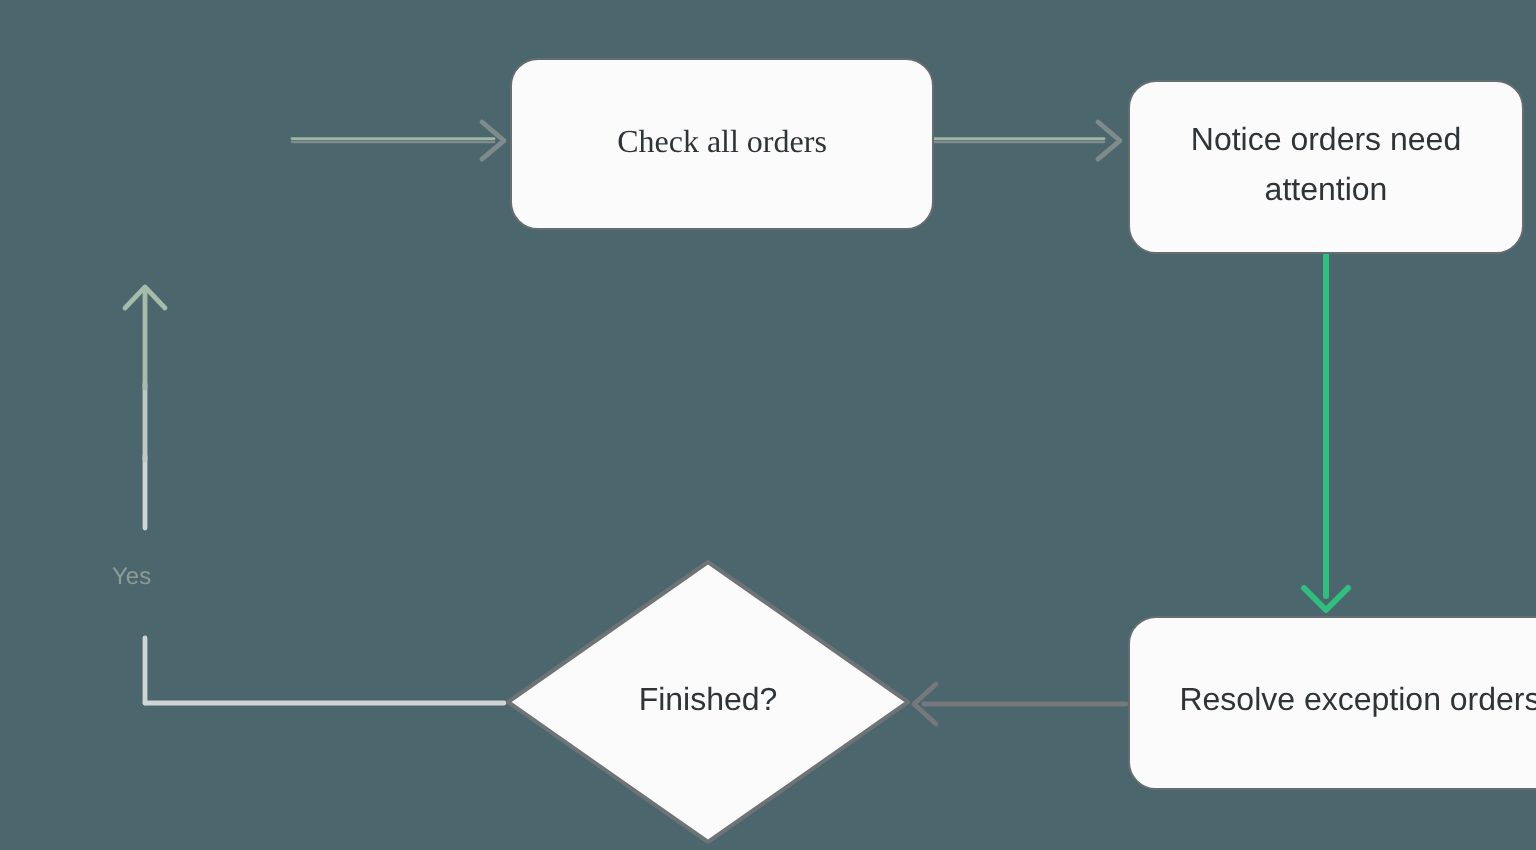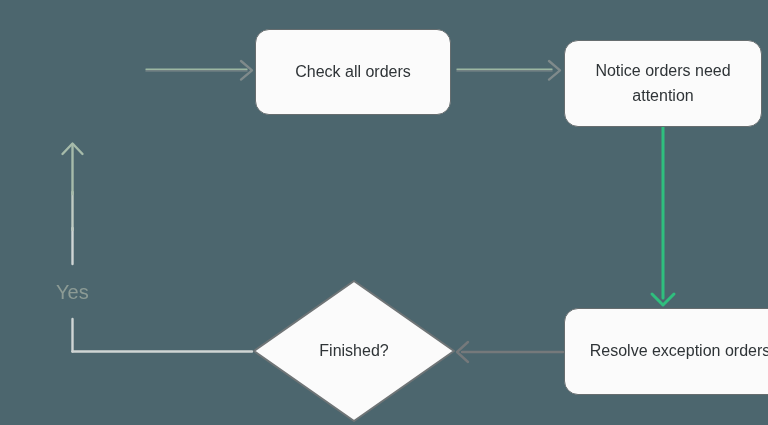--- a/index.html
+++ b/index.html
@@ -42,21 +42,21 @@
     border:1.5px solid var(--circle-border,#7E8486);
     border-radius:50%;
     padding:10px 14px;
   }
   .node.diamond-label{
     background:transparent;border:none;
   }
   .edge-label{
     position:absolute;
     color:var(--yes-label,#8C9B95);
-    font-size:20px;
+    font-size:12px;
   }
 </style>
 </head>
 <body>
 
 <div class="canvas">
 
   <svg class="edges" viewBox="0 0 768 425" xmlns="http://www.w3.org/2000/svg">
 
     <g>
@@ -87,21 +87,21 @@
       <line class="stroke-light" x1="72.5" y1="264" x2="72.5" y2="228"></line>
       <line class="stroke-blend" x1="72.5" y1="230" x2="72.5" y2="192"></line>
       <line class="stroke-sage" x1="72.5" y1="194" x2="72.5" y2="146"></line>
       <polyline class="stroke-sage" points="62.5,154 72.5,143.5 82.5,154"></polyline>
     </g>
 
     <polygon class="diamond-shape" points="354,281 454,351 354,421 254,351"></polygon>
   </svg>
 
 
-  <div class="node rect" style="left:255px;top:29px;width:196px;height:86px;">
+  <div class="node rect" style="left:255px;top:29px;width:212px;height:86px;font-family:Liberation Serif, serif;">
     <span>Check all orders</span>
   </div>
 
   <div class="node rect" style="left:564px;top:28px;width:198px;height:87px;margin-top:12px;">
     <span>Notice orders need attention</span>
   </div>
 
   <div class="node rect" style="left:564px;top:308px;width:232px;height:87px;">
     <span>Resolve exception orders</span>
   </div>

